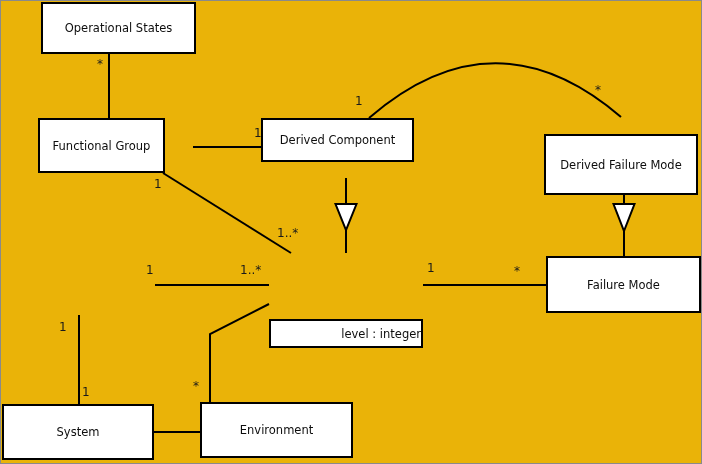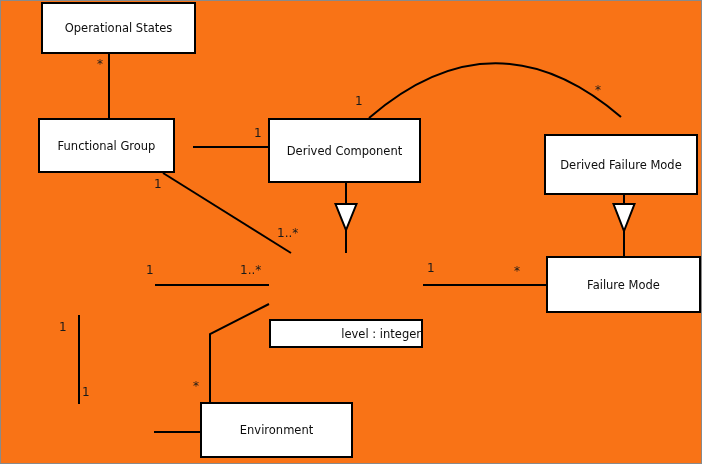--- a/index.html
+++ b/index.html
@@ -1,17 +1,17 @@
 <!DOCTYPE html>
 <html><head>
 <meta charset="utf-8">
 <style>
   html,body{margin:0;padding:0;background:#fff;}
   #canvas{
-    position:relative;width:702px;height:464px;background:#f97316;
+    position:relative;width:702px;height:464px;background:#eab308;
     border:1px solid #8a8a8a;box-sizing:border-box;overflow:hidden;
     font-family:"DejaVu Sans","Liberation Sans",sans-serif;
     padding-left:36px;
   }
   #edges{position:absolute;left:0;top:0;z-index:0;}
   .node{
     position:absolute;box-sizing:border-box;background:#fff;
     border:2px solid #000;display:flex;align-items:center;justify-content:center;
     z-index:1;font-size:11.5px;color:#0d0d0d;white-space:nowrap;
   }
@@ -42,42 +42,45 @@
     <g stroke="#000" stroke-width="2" fill="#fff">
       <polygon points="334.5,203 355.5,203 345,229"></polygon>
       <polygon points="612.5,203 633.5,203 623,230"></polygon>
     </g>
   </svg>
 
   <div class="node" style="left:40px;top:1px;width:155px;height:52px">
     <span>Operational States</span>
   </div>
 
-  <div class="node" style="left:37px;top:117px;width:137px;height:55px">
+  <div class="node" style="left:37px;top:117px;width:127px;height:55px">
     <span>Functional Group</span>
   </div>
 
-  <div class="node" style="left:267px;top:117px;width:153px;height:65px">
+  <div class="node" style="left:260px;top:117px;width:153px;height:44px">
     <span>Derived Component</span>
   </div>
 
   <div class="node" style="left:543px;top:133px;width:154px;height:61px">
     <span>Derived Failure Mode</span>
   </div>
 
 
 
   <div class="node attr" style="left:268px;top:318px;width:154px;height:29px">
     <span>level : integer</span>
   </div>
 
   <div class="node" style="left:545px;top:255px;width:155px;height:57px">
     <span>Failure Mode</span>
   </div>
 
+  <div class="node" style="left:1px;top:403px;width:152px;height:56px">
+    <span>System</span>
+  </div>
 
   <div class="node" style="left:199px;top:401px;width:153px;height:56px">
     <span>Environment</span>
   </div>
 
   <span class="mult" style="left:96px;top:57px">*</span>
   <span class="mult" style="left:253px;top:126px">1</span>
   <span class="mult" style="left:153px;top:177px">1</span>
   <span class="mult" style="left:276px;top:226px">1..*</span>
   <span class="mult" style="left:354px;top:94px">1</span>

